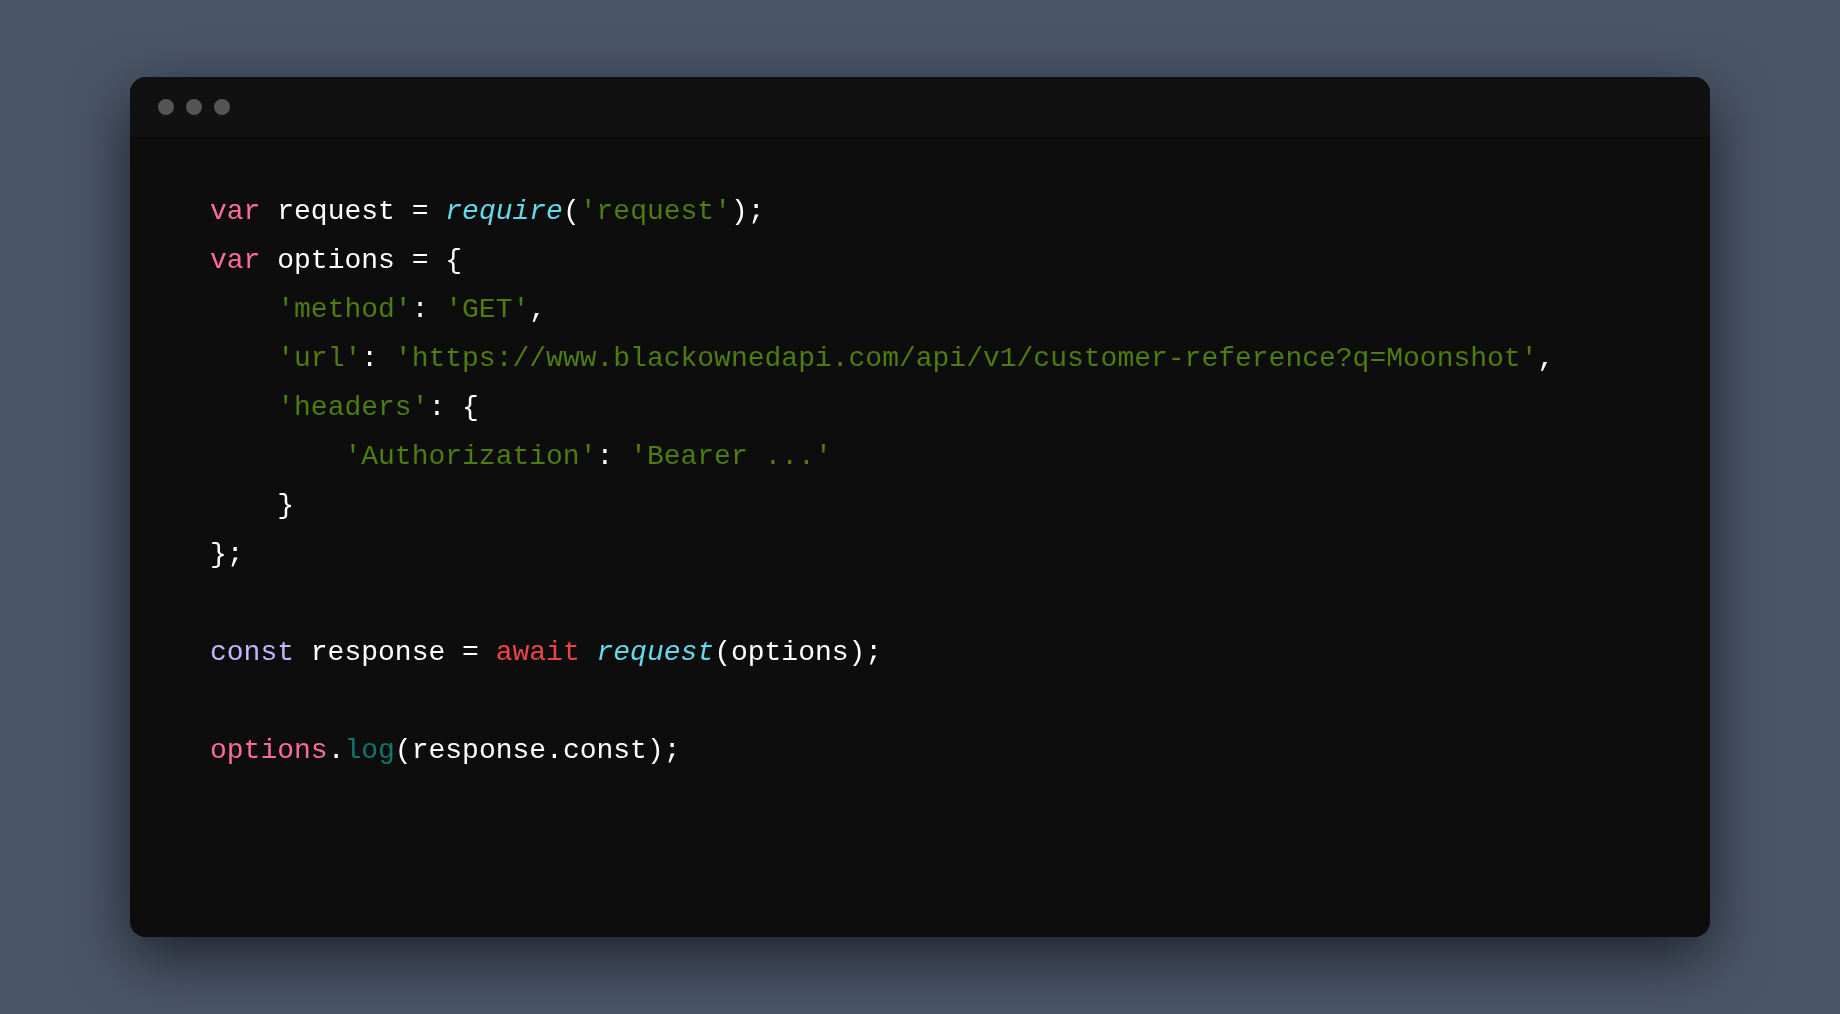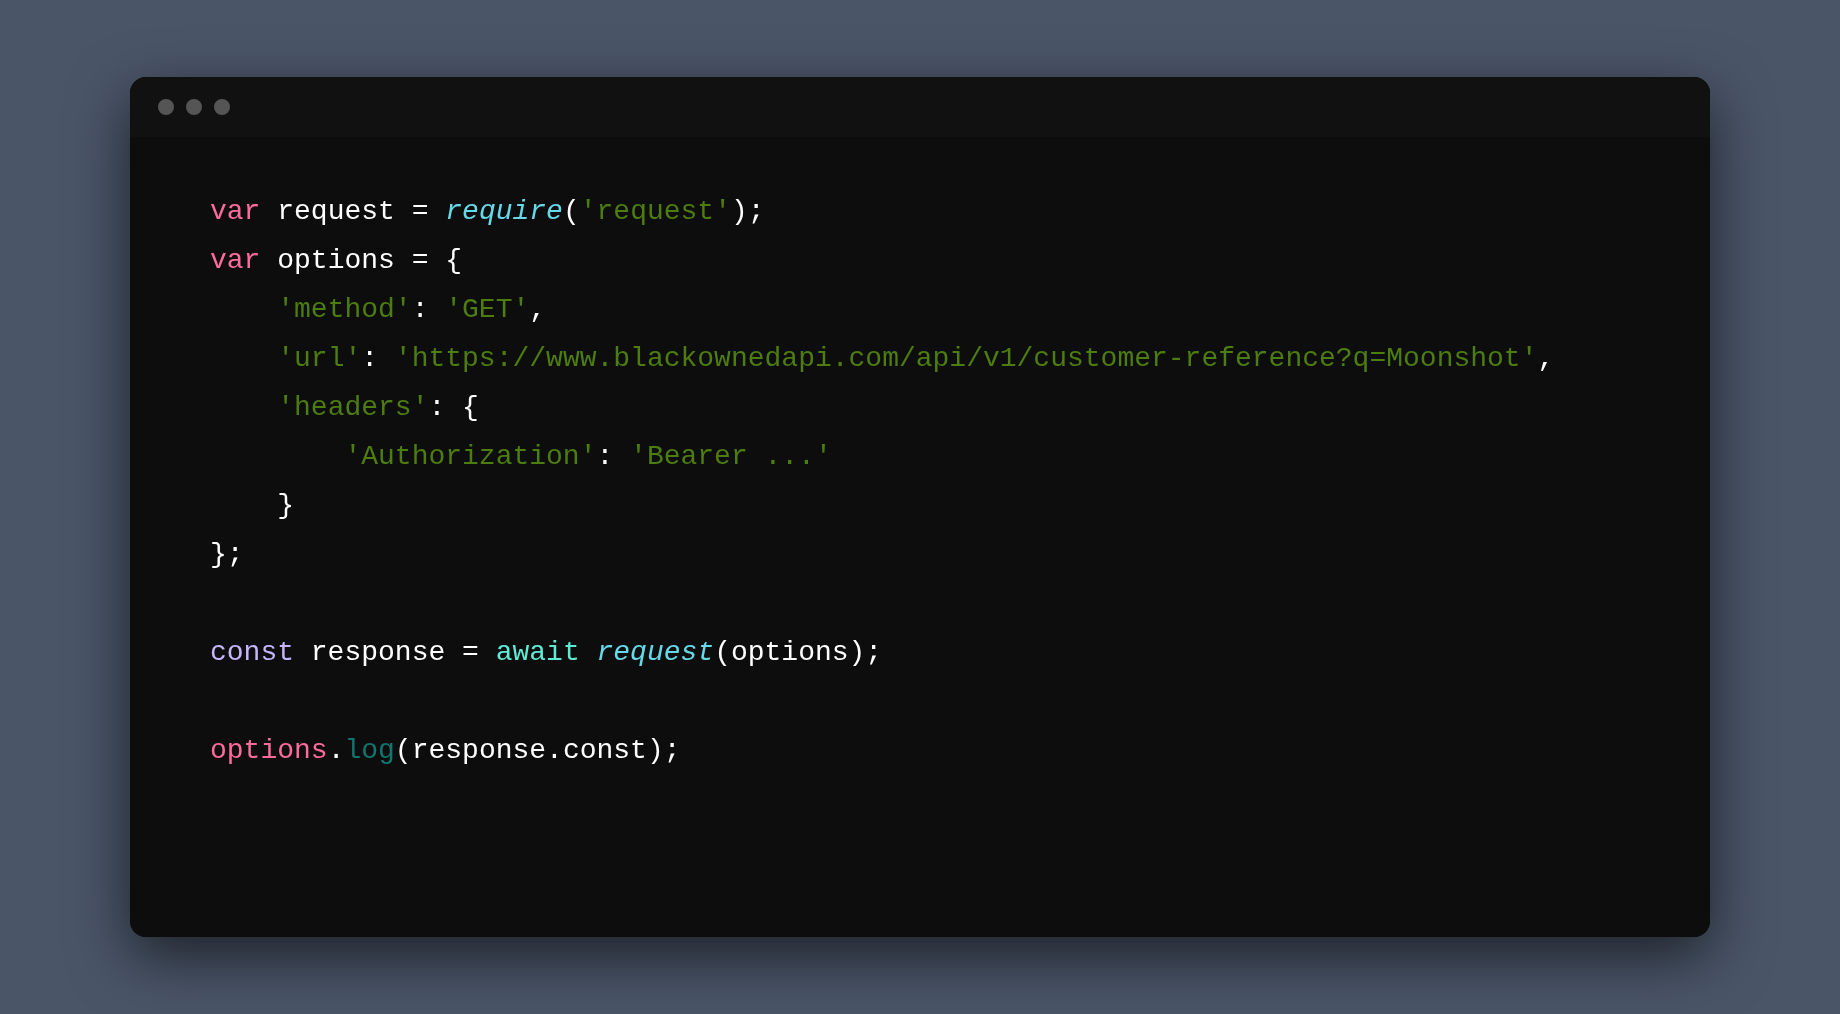--- a/index.html
+++ b/index.html
@@ -63,21 +63,21 @@
     }
 
     .kw-var { color: #ff6b9d; text-align: center; }
     .kw-const { color: #c4b5fd; font-family: Liberation Mono, monospace; }
     .kw-console { color: #ff6b9d; }
     .identifier { color: #ffffff; }
     .operator { color: #ffffff; }
     .fn-name { color: #66d9e8; font-style: italic; }
     .string { color: #4d7c0f; }
     .punctuation { color: #ffffff; }
-    .await-kw { color: #5eead4; }
+    .await-kw { color: #ef4444; }
     .log-method { color: #0f766e; }
   </style>
 </head>
 <body>
 
 <div class="window">
   <div class="titlebar">
     <div class="traffic-lights">
       <div class="dot"></div>
       <div class="dot"></div>

